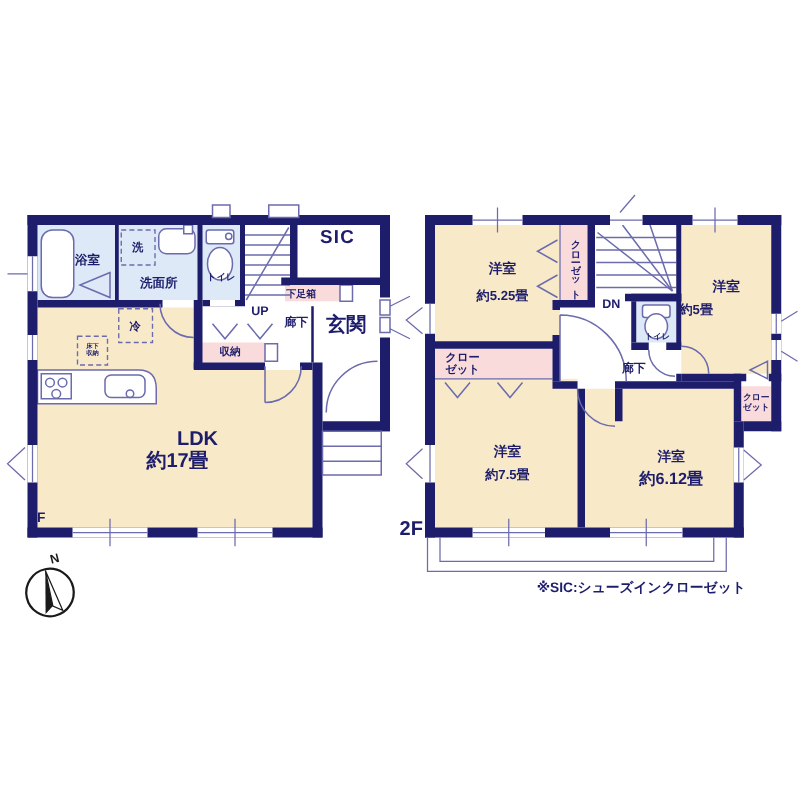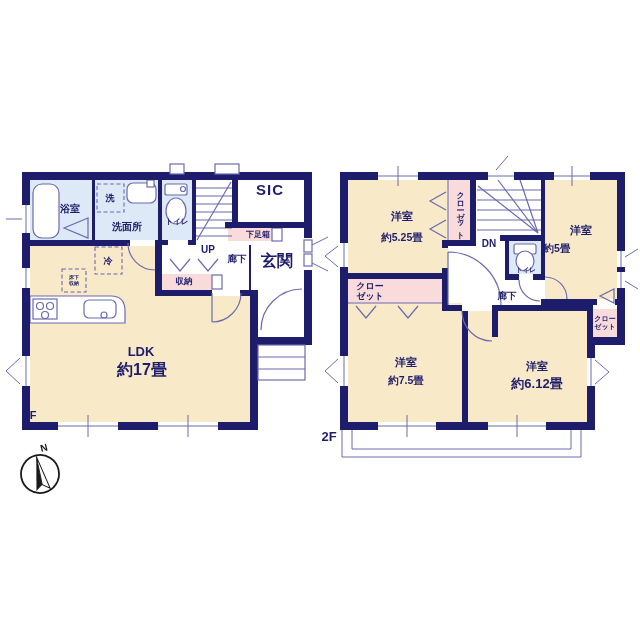--- a/index.html
+++ b/index.html
@@ -212,31 +212,31 @@
     <path d="M0,-18 L-7,16 L0,11 Z" fill="#1a1a1a"></path>
     <path d="M0,-18 L7,16 L0,11 Z" fill="#fff" stroke="#1a1a1a" stroke-width="1"></path>
   </g>
 </svg>
 
 <div class="lbl" style="left:70px;top:209px;font-size:10px">浴室</div>
 <div class="lbl" style="left:110px;top:198px;font-size:9px">洗</div>
 <div class="lbl" style="left:127px;top:227px;font-size:10px">洗面所</div>
 <div class="lbl" style="left:177px;top:222px;font-size:7.5px">トイレ</div>
 <div class="lbl" style="left:270px;top:190px;font-size:15px;letter-spacing:1px">SIC</div>
-<div class="lbl" style="left:258px;top:235px;font-size:8px">下足箱</div>
+<div class="lbl" style="left:241px;top:235px;font-size:8px">下足箱</div>
 <div class="lbl" style="left:208px;top:250px;font-size:10px">UP</div>
 <div class="lbl" style="left:237px;top:259px;font-size:9.5px">廊下</div>
 <div class="lbl" style="left:277px;top:261px;font-size:16px">玄関</div>
 <div class="lbl" style="left:184px;top:282px;font-size:8.5px">収納</div>
 <div class="lbl" style="left:108px;top:261px;font-size:9px">冷</div>
 <div class="lbl" style="left:74px;top:281px;font-size:5px">
   <span class="row">床下</span>
   <span class="row">収納</span>
 </div>
-<div class="lbl" style="left:141px;top:352px;font-size:13px">LDK</div>
+<div class="lbl" style="left:158px;top:352px;font-size:16px">LDK</div>
 <div class="lbl" style="left:142px;top:370px;font-size:16px">約17畳</div>
 <div class="lbl" style="left:30px;top:415px;font-size:11px">1F</div>
 
 <div class="lbl" style="left:402px;top:216px;font-size:11px">洋室</div>
 <div class="lbl" style="left:402px;top:237px;font-size:10.5px">約5.25畳</div>
 <div class="lbl lbl-v" style="left:460px;top:211px;font-size:8px">クローゼット</div>
 <div class="lbl" style="left:489px;top:244px;font-size:10px">DN</div>
 <div class="lbl" style="left:526px;top:270px;font-size:6.5px">トイレ</div>
 <div class="lbl" style="left:581px;top:230px;font-size:11px">洋室</div>
 <div class="lbl" style="left:557px;top:248px;font-size:10.5px">約5畳</div>
@@ -246,17 +246,18 @@
   <span class="row">ゼット</span>
 </div>
 <div class="lbl" style="left:406px;top:362px;font-size:11px">洋室</div>
 <div class="lbl" style="left:406px;top:380px;font-size:10.5px">約7.5畳</div>
 <div class="lbl" style="left:537px;top:366px;font-size:11px">洋室</div>
 <div class="lbl" style="left:537px;top:384px;font-size:13px">約6.12畳</div>
 <div class="lbl" style="left:605px;top:323px;font-size:7px">
   <span class="row">クロー</span>
   <span class="row">ゼット</span>
 </div>
-<div class="lbl" style="left:329px;top:437px;font-size:13px">2F</div>
-
+<div class="lbl" style="left:329px;top:424px;font-size:16px">2F</div>
+
+<div class="lbl" style="left:513px;top:471px;font-size:11px;font-weight:600">※SIC:シューズインクローゼット</div>
 <div class="lbl" style="left:44px;top:448px;font-size:10px;color:#1a1a1a;transform:translate(-50%,-50%) rotate(-14deg)">N</div>
 
 </div>
 
 </body></html>

